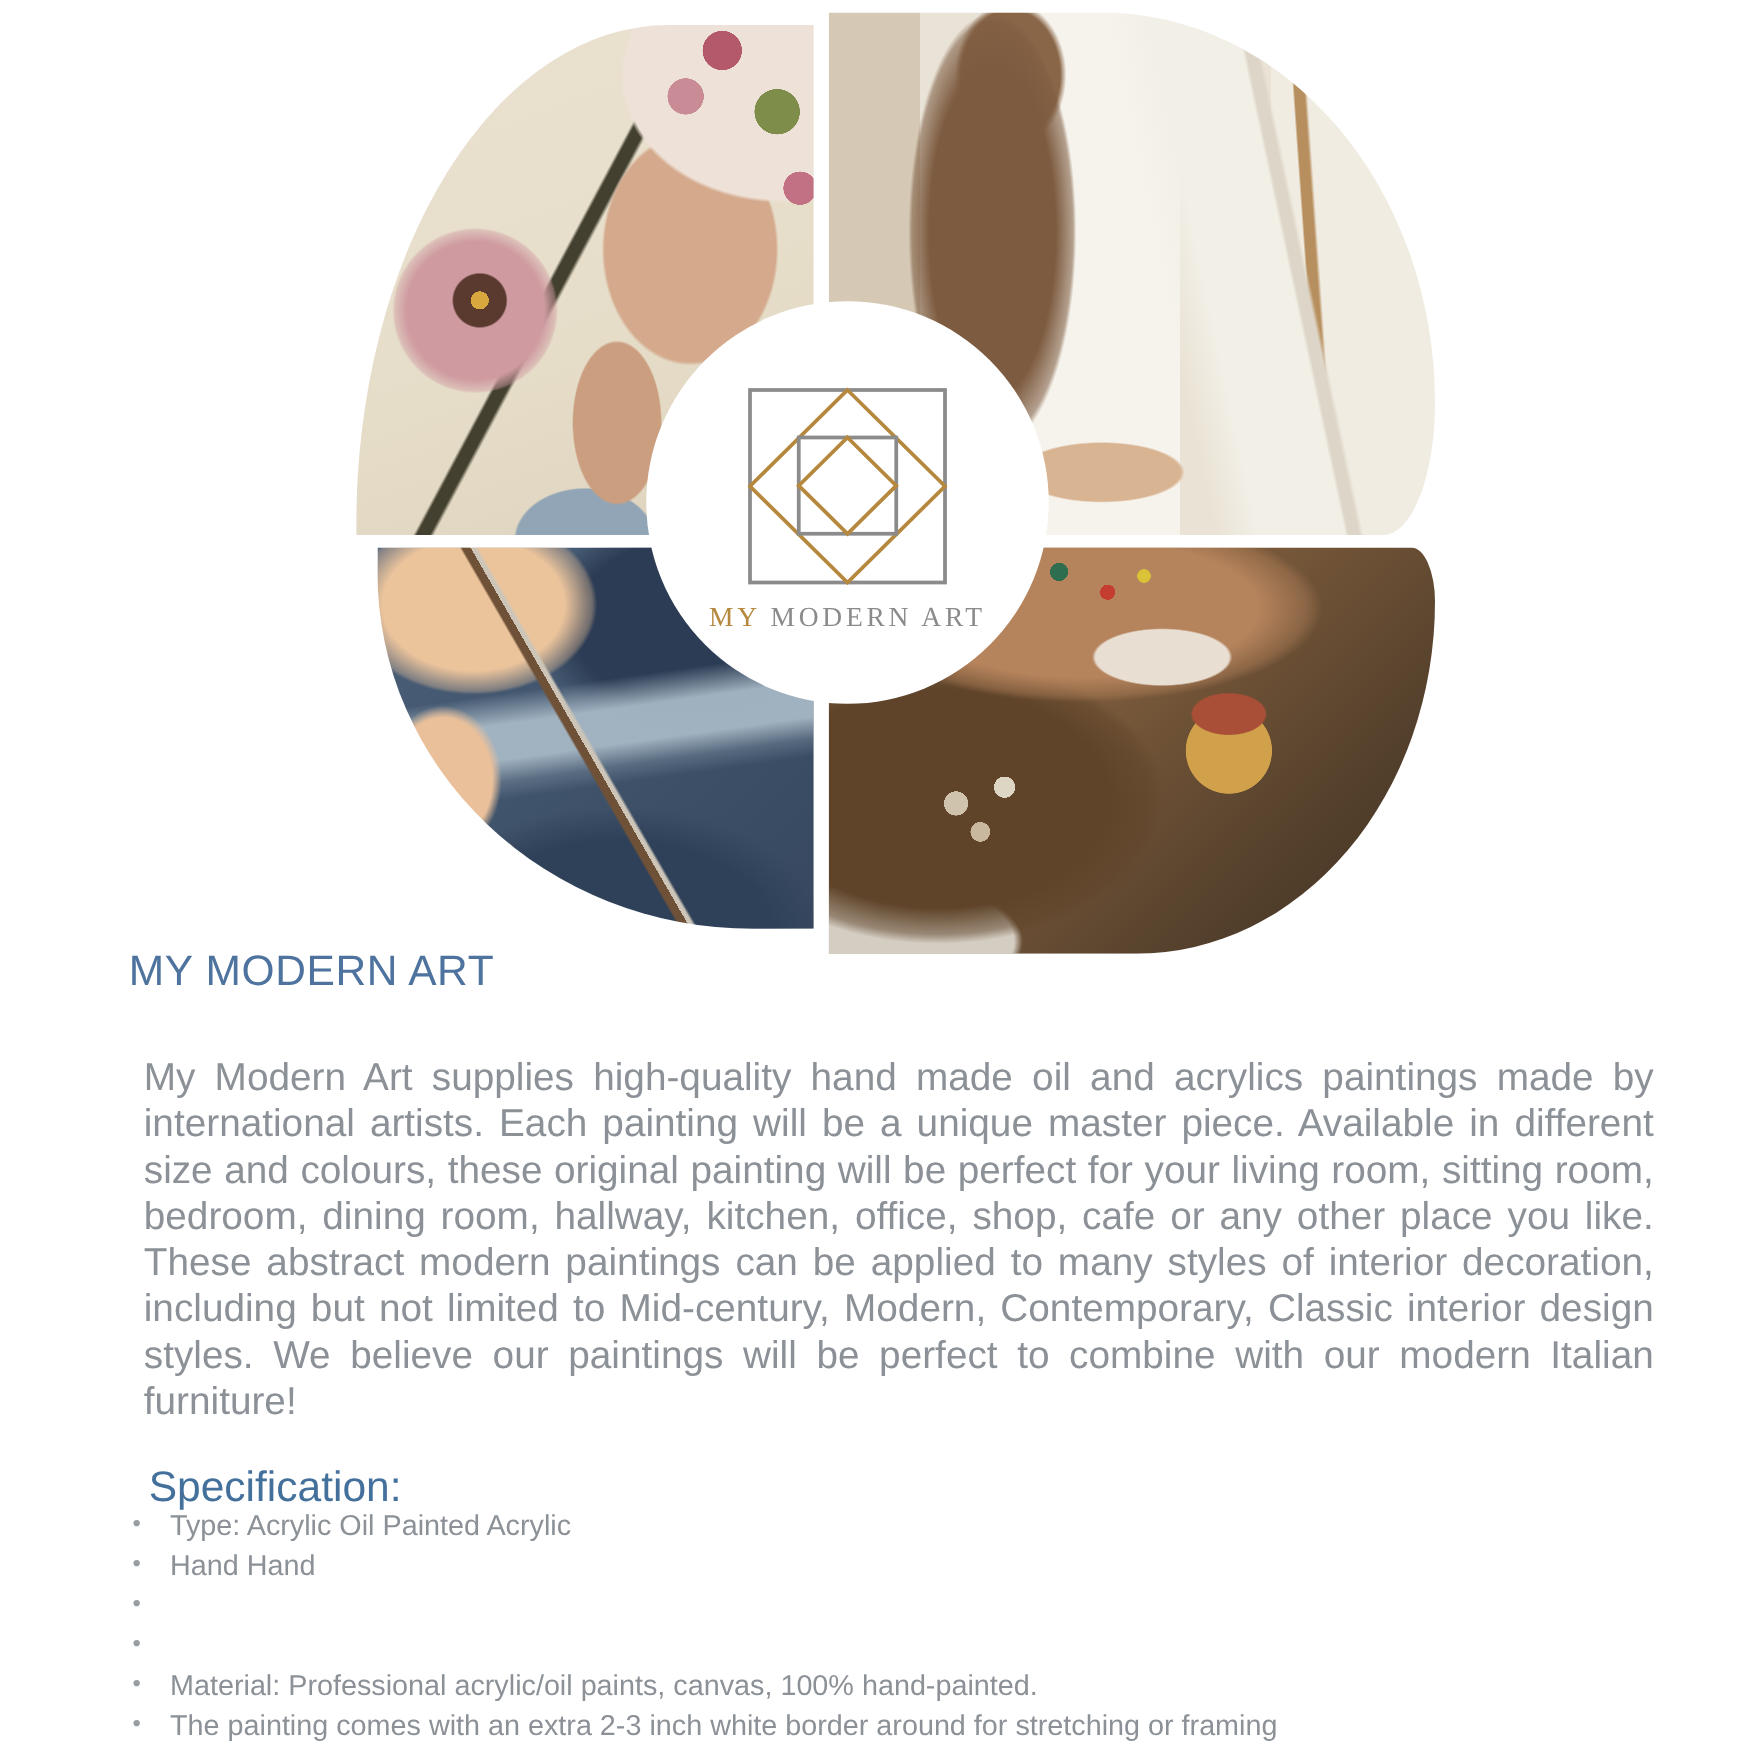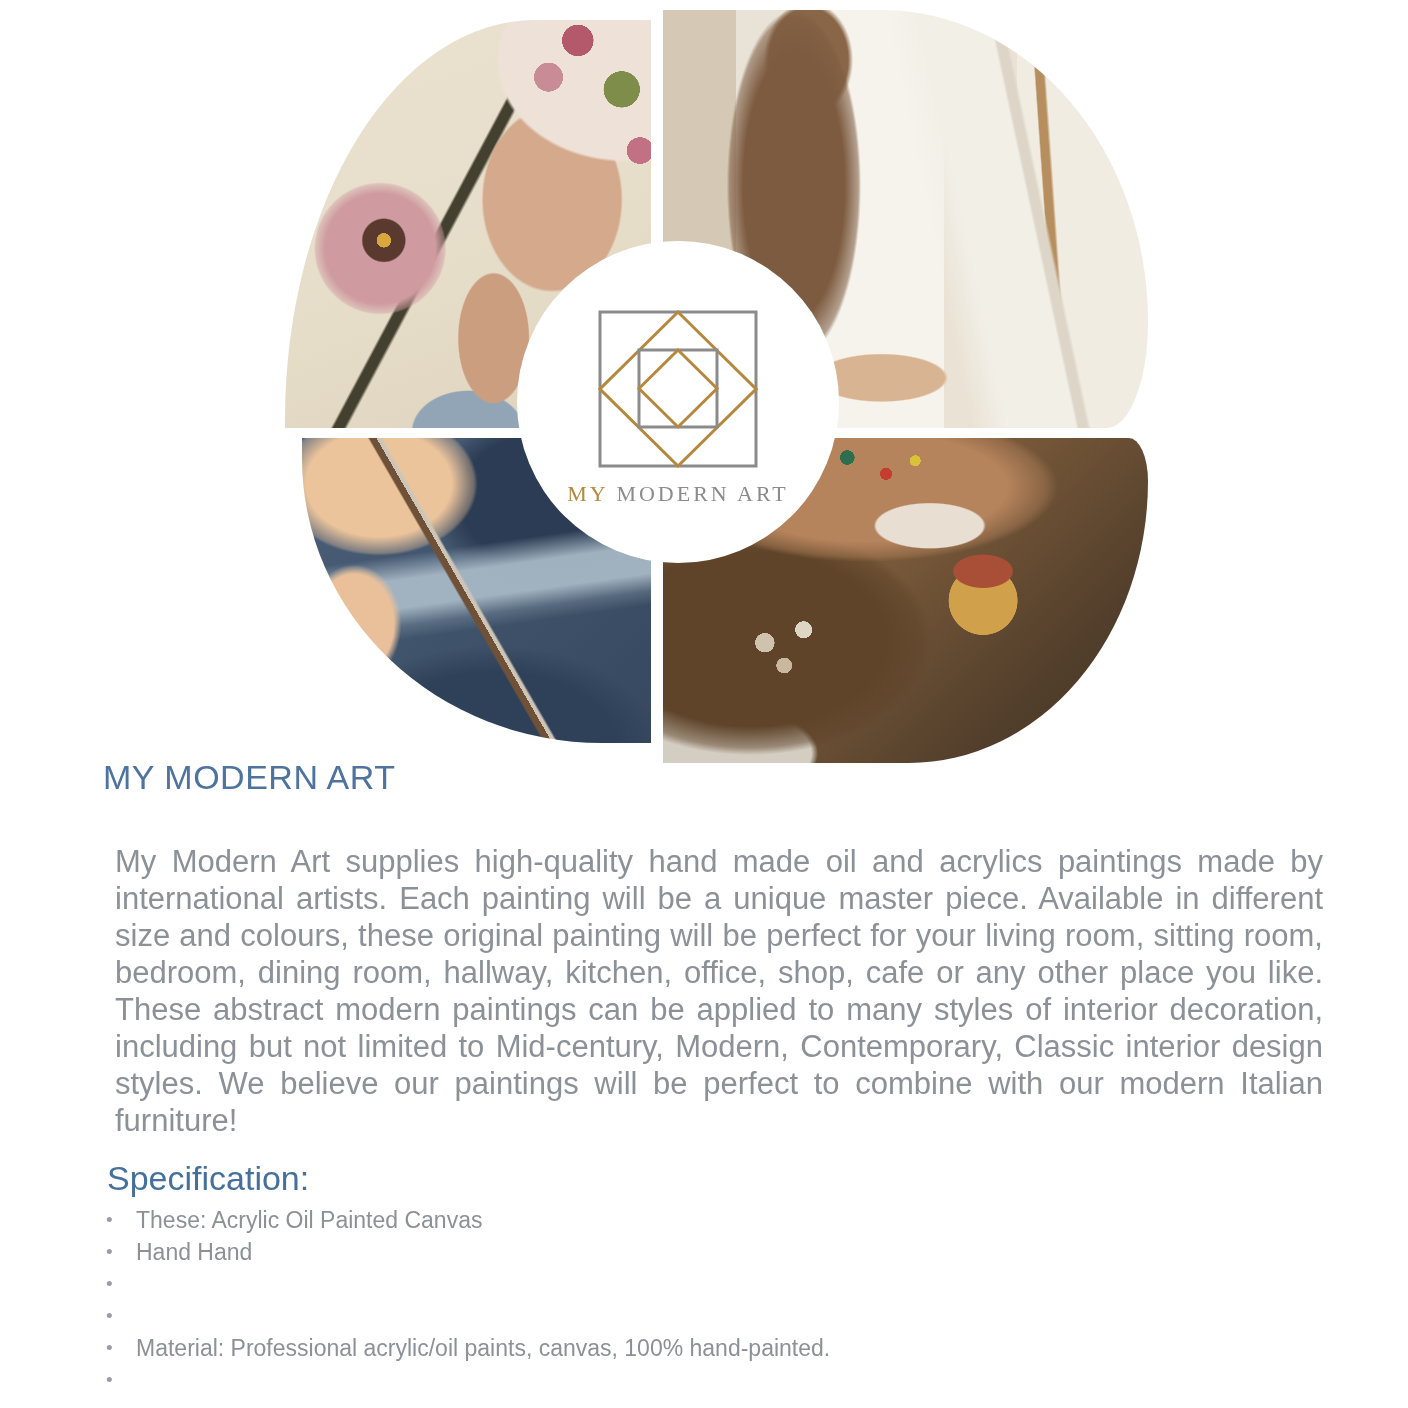--- a/index.html
+++ b/index.html
@@ -92,21 +92,21 @@
   .title{
     position:absolute;left:103px;top:758px;margin:0;
     font-size:34px;font-weight:400;color:#4e739e;letter-spacing:.5px;
   }
   .desc{
     position:absolute;left:103px;top:831px;width:1208px;margin:12px;
     font-size:31px;line-height:37px;color:#8b9197;
     text-align:justify;text-justify:inter-word;
   }
   .spec-title{
-    position:absolute;left:103px;top:1155px;margin:4px;
+    position:absolute;left:103px;top:1155px;margin:16px;
     font-size:34px;font-weight:400;color:#44719c;
   }
   .spec-list{
     position:absolute;left:103px;top:1204px;width:1240px;margin:0;padding:0;list-style:none;
   }
   .spec-list li{display:flex;align-items:flex-start;font-size:23px;line-height:32px;color:#8b9197;}
   .spec-list .dot{flex:0 0 30px;padding-left:3px;font-size:19px;color:#979da3;}
   .spec-text{white-space:pre-wrap;}
 </style>
 </head>
@@ -133,34 +133,35 @@
 
   <h1 class="title">MY MODERN ART</h1>
 
   <p class="desc">My Modern Art supplies high-quality hand made oil and acrylics paintings made by international artists. Each painting will be a unique master piece. Available in different size and colours, these original painting will be perfect for your living room, sitting room, bedroom, dining room, hallway, kitchen, office, shop, cafe or any other place you like. These abstract modern paintings can be applied to many styles of interior decoration, including but not limited to Mid-century, Modern, Contemporary, Classic interior design styles. We believe our paintings will be perfect to combine with our modern Italian furniture!</p>
 
   <h2 class="spec-title">Specification:</h2>
 
   <ul class="spec-list">
     <li>
       <span class="dot">•</span>
-      <span class="spec-text">These: Acrylic Oil Painted Canvas</span>
+      <span class="spec-text">Type: Acrylic Oil Painted Acrylic</span>
     </li>
     <li>
       <span class="dot">•</span>
       <span class="spec-text">Hand Hand</span>
     </li>
     <li>
       <span class="dot">•</span>
     </li>
     <li>
       <span class="dot">•</span>
     </li>
     <li>
       <span class="dot">•</span>
       <span class="spec-text">Material: Professional acrylic/oil paints, canvas, 100% hand-painted.</span>
     </li>
     <li>
       <span class="dot">•</span>
+      <span class="spec-text">The painting comes with an extra 2-3 inch white border around for stretching or framing</span>
     </li>
   </ul>
 
 </div>
 
 </body></html>

